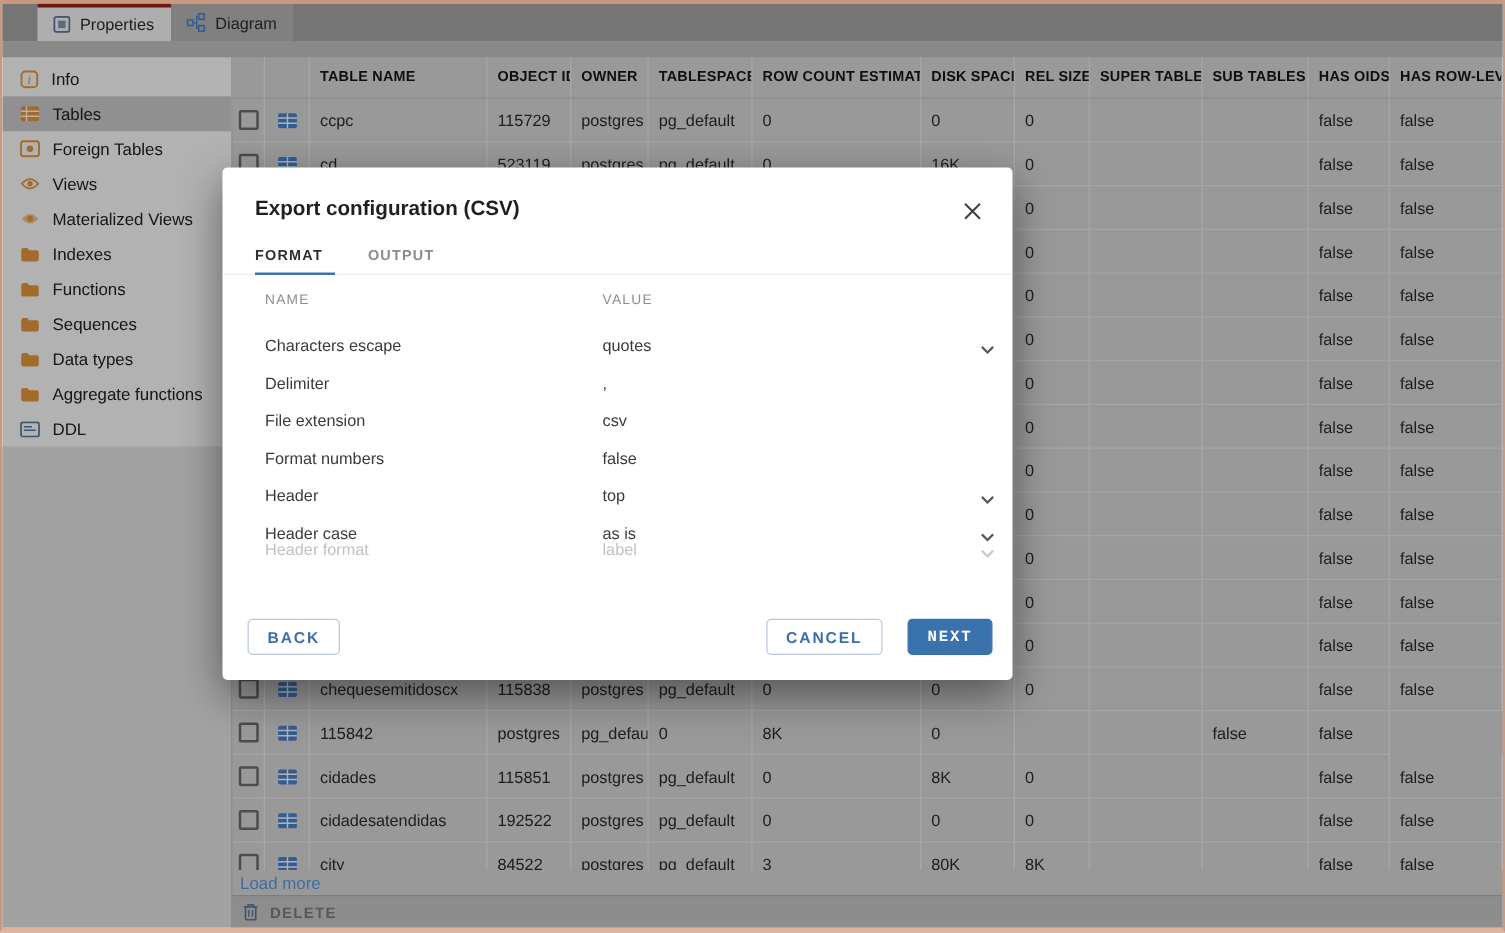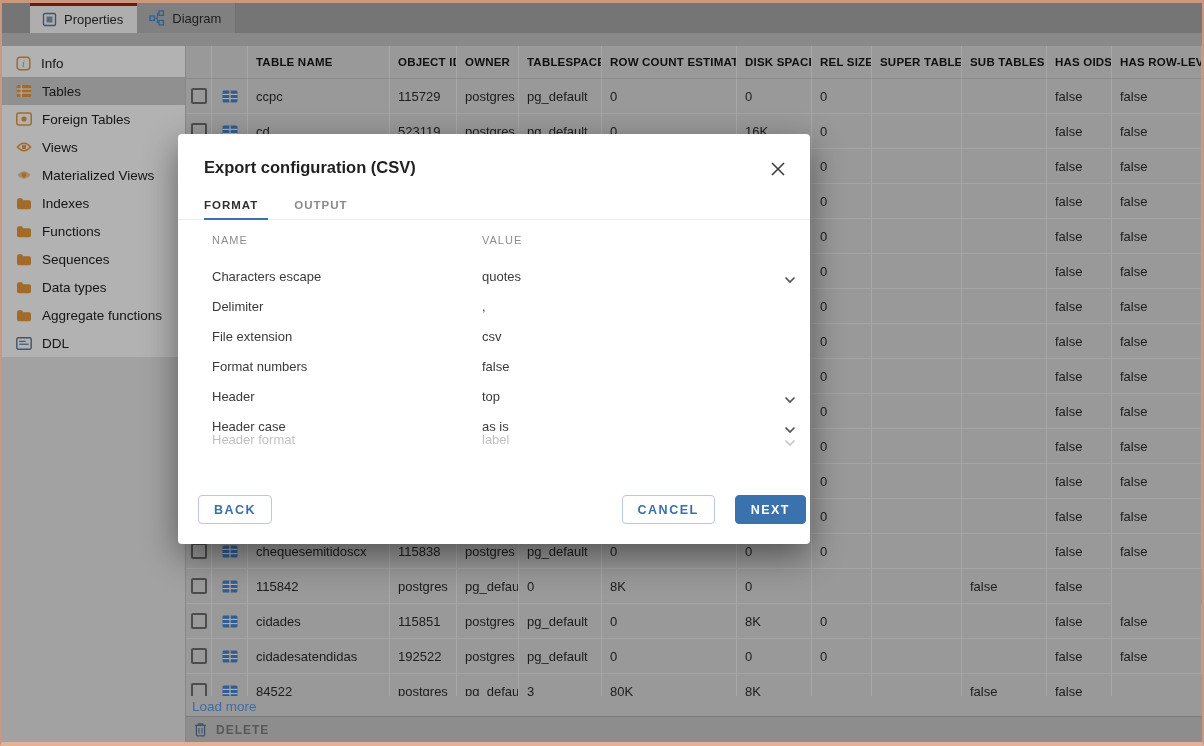--- a/index.html
+++ b/index.html
@@ -51,26 +51,26 @@
   .m-tab { font-size:11.5px; font-weight:bold; letter-spacing:1px; color:#8a8a8a; padding:0 10px 7px 0; cursor:pointer; }
   .m-tab.active { color:#2f2f2f; border-bottom:2px solid #3a72ae; margin-bottom:-1px; }
   .m-grid-head { display:flex; padding:14px 14px 8px 34px; }
   .m-grid-head span { font-size:11px; letter-spacing:1px; color:#8d8d8d; }
   .m-grid-head .c1 { flex:0 0 270px; }
   .m-rows { flex:1; overflow:hidden; padding-left:34px; padding-right:14px; }
   .m-row { height:30px; display:flex; align-items:flex-end; }
   .m-row .name { flex:0 0 270px; font-size:13px; color:#3a3a3a; }
   .m-row .val  { flex:1; font-size:13px; color:#3a3a3a; }
   .m-row.clipped { height:13px; overflow:hidden; opacity:.32; }
-  .m-footer { flex:0 0 auto; display:flex; align-items:center; padding:0 4px 20px 20px; gap:20px; }
+  .m-footer { flex:0 0 auto; display:flex; align-items:center; padding:0 16px 20px 20px; gap:20px; }
   .m-footer .spacer { flex:1; }
   .btn { height:29px; padding:0 15px; border-radius:4px; font-family:"Liberation Sans",sans-serif;
          font-size:12.5px; font-weight:bold; letter-spacing:1.5px; cursor:pointer; }
   .btn.outline { background:#fff; border:1px solid #b9c8de; color:#3a6fae; }
-  .btn.primary { background:#3a72ae; border:1px solid #3a72ae; color:#fff; }
+  .btn.primary { background:#3a72ae; border:1px solid #3a72ae; color:#fff;font-family:Liberation Mono, monospace; }
 </style>
 </head>
 <body>
 
 <div class="app">
 
   <div class="tabbar">
     <div class="wtab active">
       <span class="icon">
           <svg width="15" height="15" viewBox="0 0 15 15">
@@ -662,20 +662,21 @@
             <div class="cell center">
               <span class="icon">
                 <svg width="16" height="13" viewBox="0 0 16 13">
                   <rect x="0.5" y="0.5" width="15" height="12" rx="1.5" fill="#4a86cf"></rect>
                   <line x1="0.5" y1="4.4" x2="15.5" y2="4.4" stroke="#fff" stroke-width="1.1"></line>
                   <line x1="0.5" y1="8.6" x2="15.5" y2="8.6" stroke="#fff" stroke-width="1.1"></line>
                   <line x1="8" y1="0.5" x2="8" y2="12.5" stroke="#fff" stroke-width="1.1"></line>
                 </svg>
               </span>
             </div>
+            <div class="cell">city</div>
             <div class="cell">84522</div>
             <div class="cell">postgres</div>
             <div class="cell">pg_default</div>
             <div class="cell">3</div>
             <div class="cell">80K</div>
             <div class="cell">8K</div>
             <div class="cell"></div>
             <div class="cell"></div>
             <div class="cell">false</div>
             <div class="cell">false</div>

